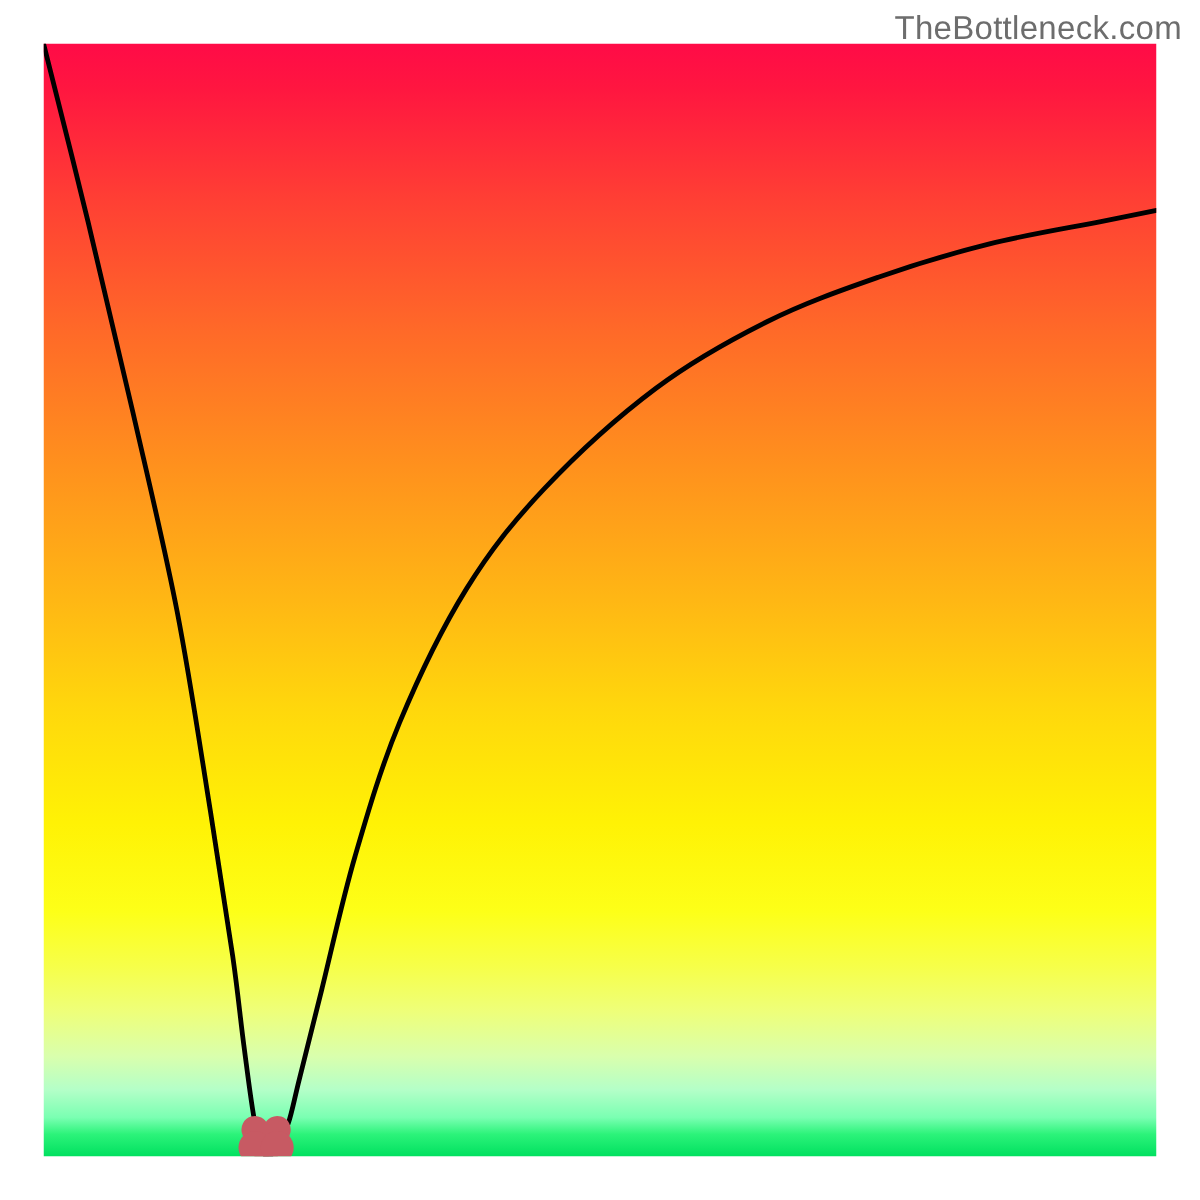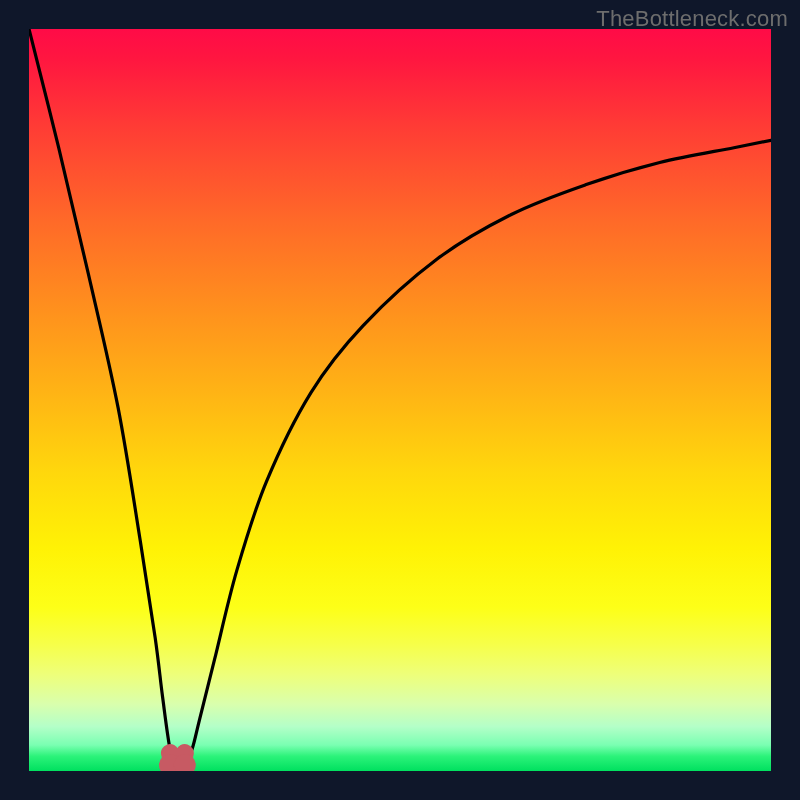--- a/index.html
+++ b/index.html
@@ -8,21 +8,21 @@
     width: 800px;
     height: 800px;
     overflow: hidden;
     background: #000;
     font-family: Arial, Helvetica, sans-serif;
   }
   .frame {
     position: absolute;
     top: 0; left: 0;
     width: 800px; height: 800px;
-    background: #0f172a;
+    background: #ffffff;
   }
   .plot-area {
     position: absolute;
     top: 29px;
     left: 29px;
     width: 742px;
     height: 742px;
     overflow: hidden;
   }
   .gradient-bg {

